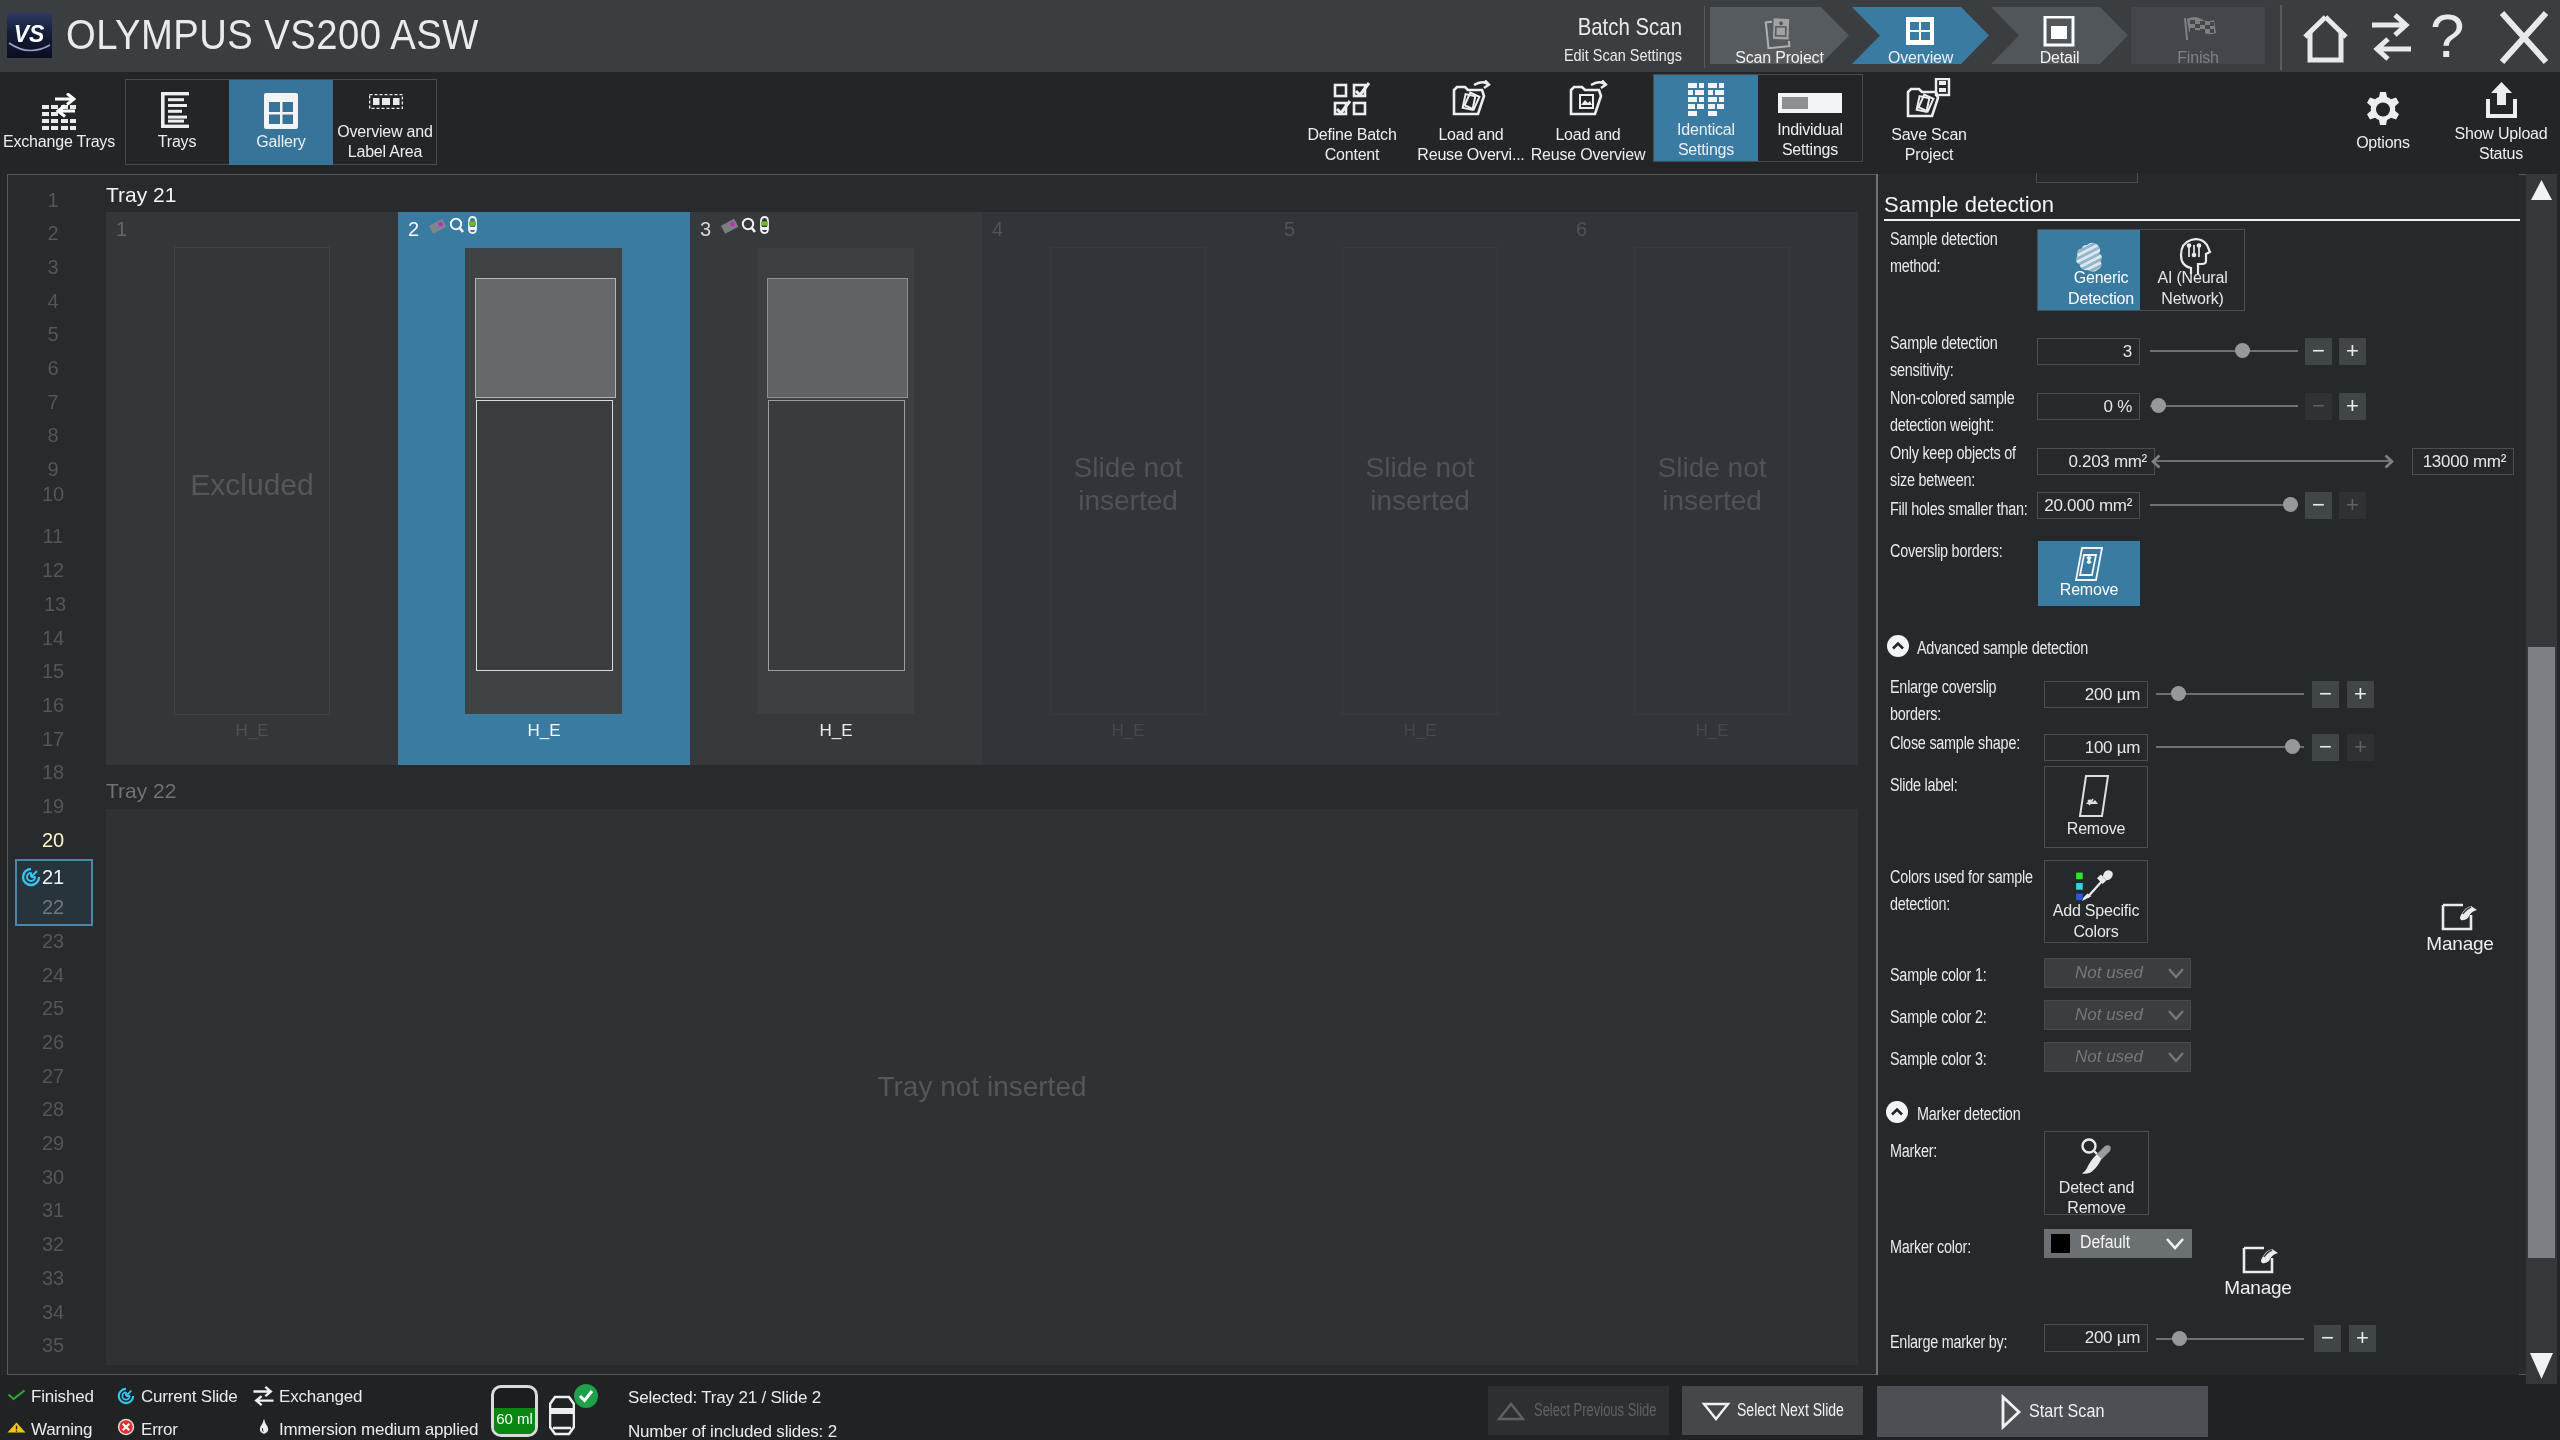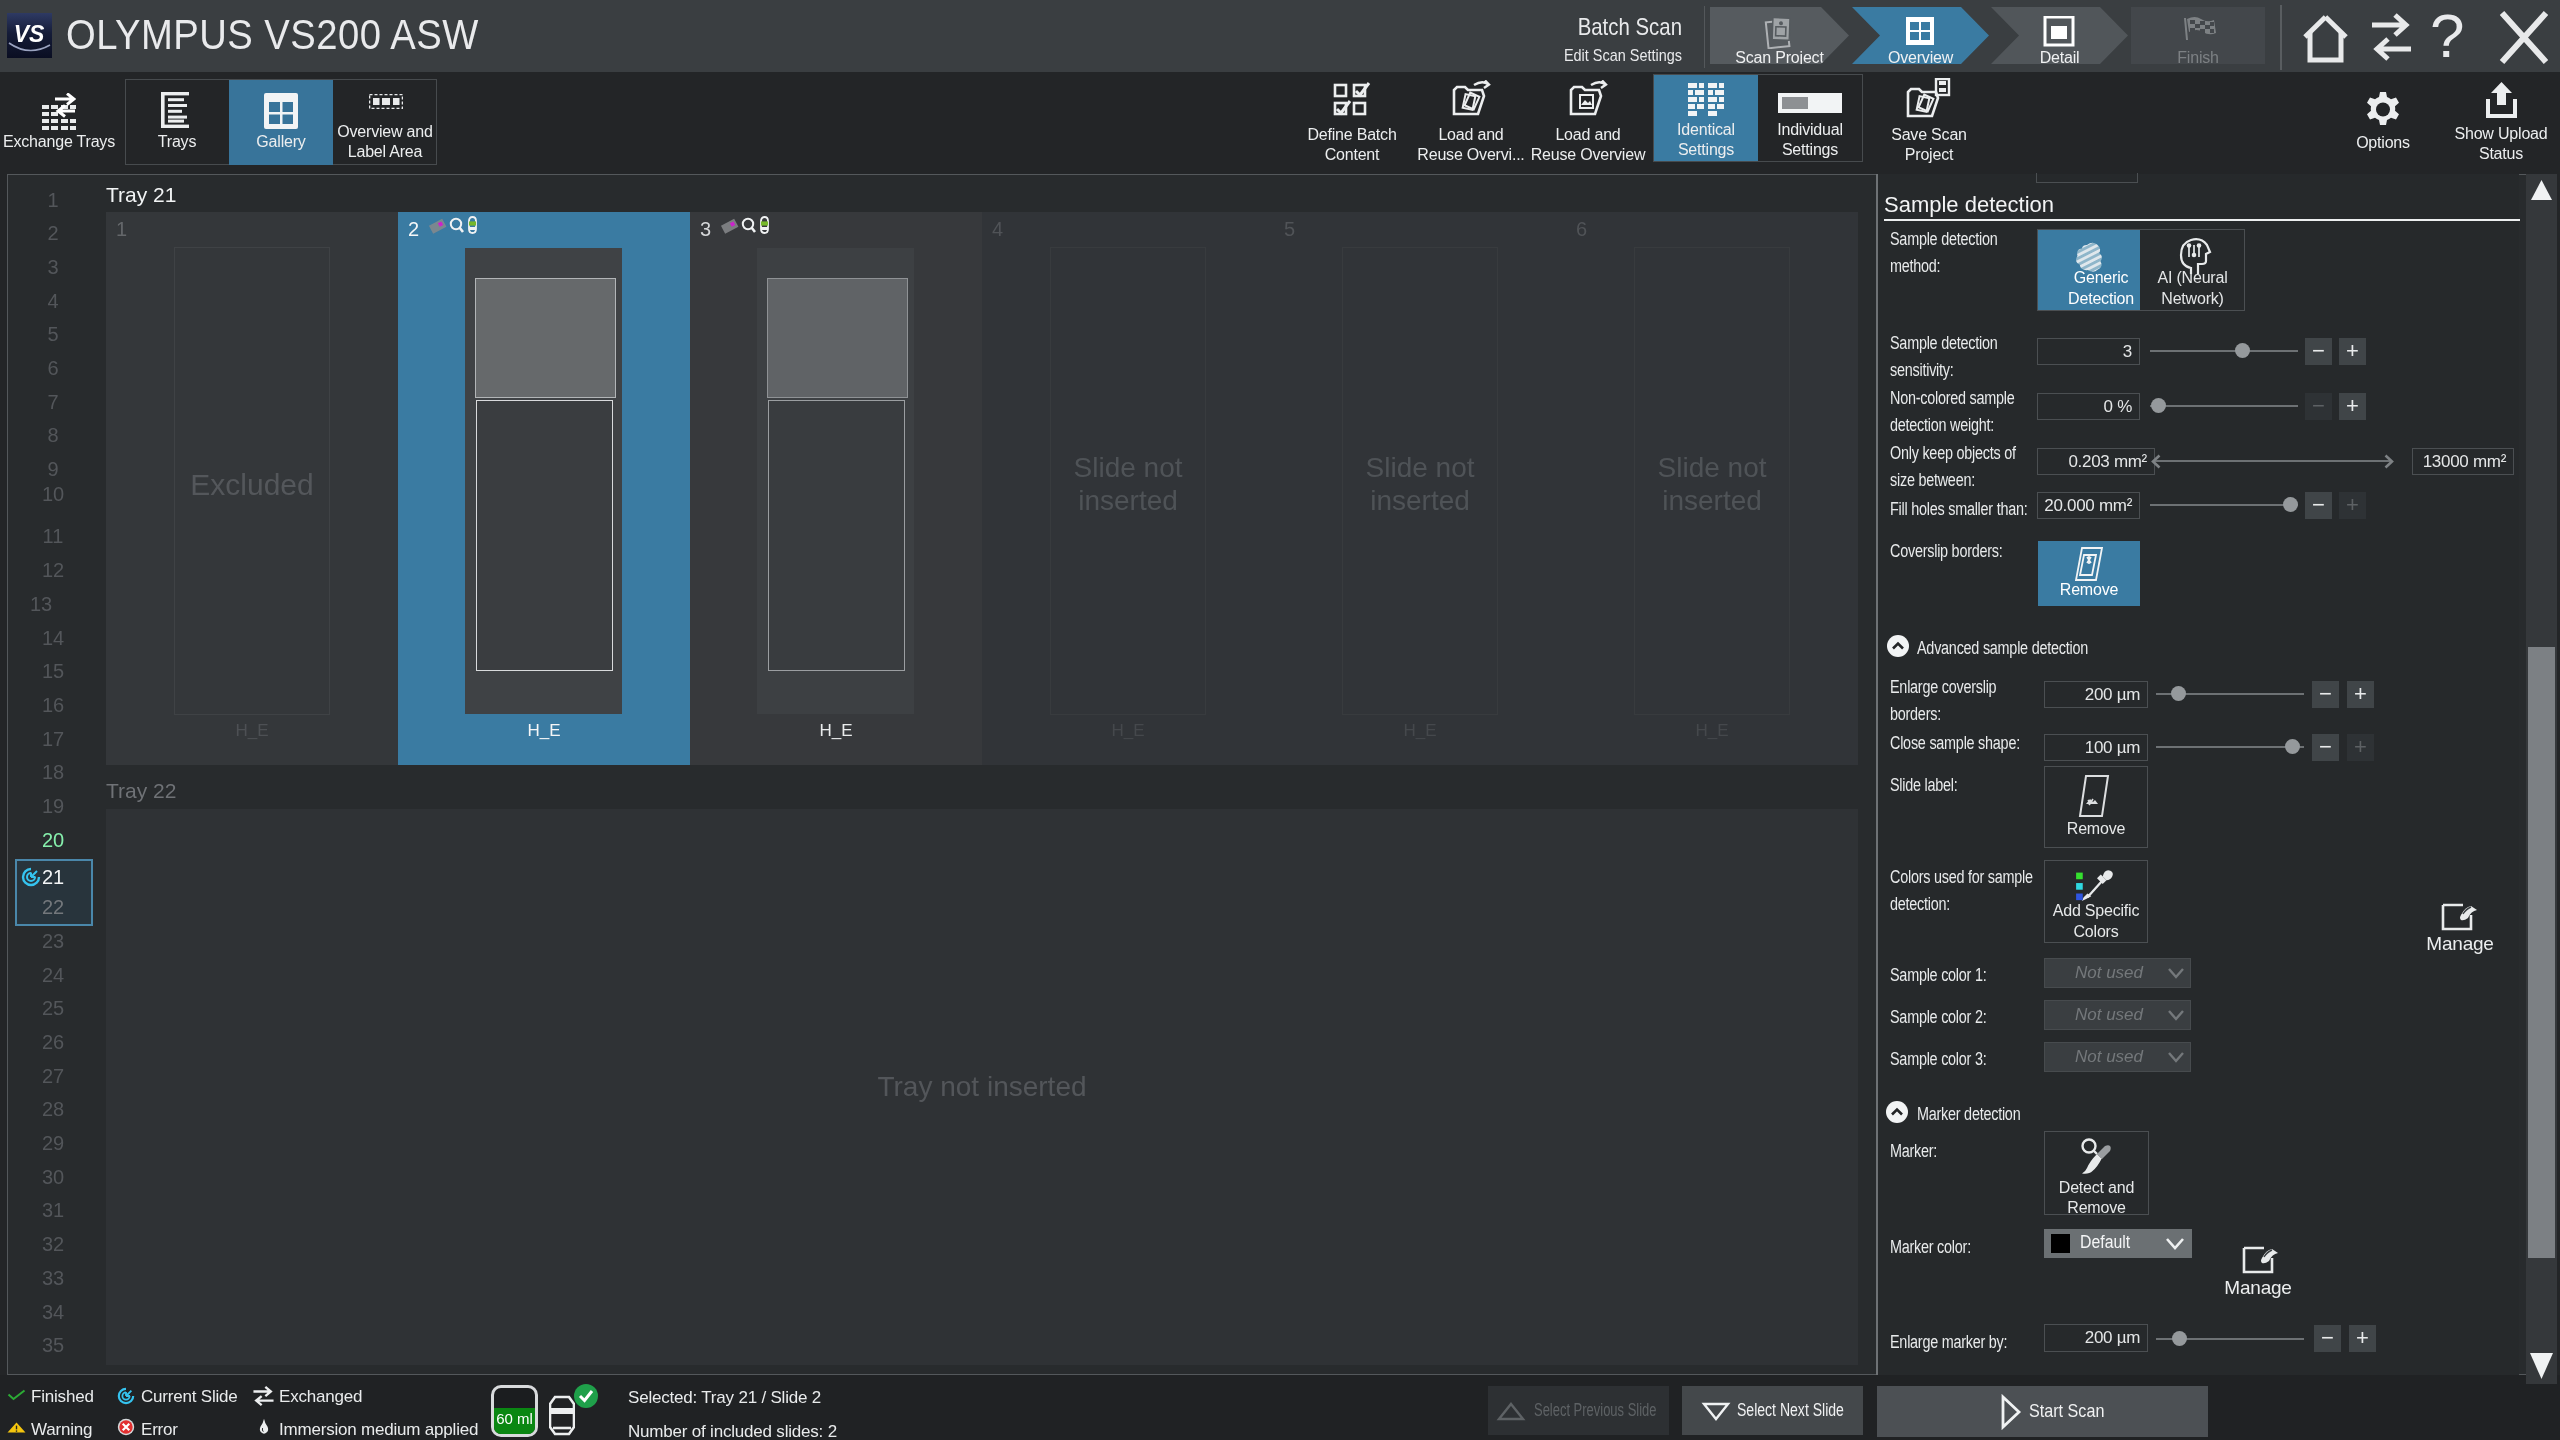--- a/index.html
+++ b/index.html
@@ -286,28 +286,28 @@
   <div class="rownum" style="left:15px;top:81px;color:#53565a;">3</div>
   <div class="rownum" style="left:15px;top:115px;color:#53565a;">4</div>
   <div class="rownum" style="left:15px;top:148px;color:#53565a;">5</div>
   <div class="rownum" style="left:15px;top:182px;color:#53565a;">6</div>
   <div class="rownum" style="left:15px;top:216px;color:#53565a;">7</div>
   <div class="rownum" style="left:15px;top:249px;color:#53565a;">8</div>
   <div class="rownum" style="left:15px;top:283px;color:#53565a;">9</div>
   <div class="rownum" style="left:15px;top:308px;color:#53565a;">10</div>
   <div class="rownum" style="left:15px;top:350px;color:#53565a;">11</div>
   <div class="rownum" style="left:15px;top:384px;color:#53565a;">12</div>
-  <div class="rownum" style="left:3px;top:418px;color:#53565a;">13</div>
+  <div class="rownum" style="left:17px;top:418px;color:#53565a;">13</div>
   <div class="rownum" style="left:15px;top:452px;color:#53565a;">14</div>
   <div class="rownum" style="left:15px;top:485px;color:#53565a;">15</div>
   <div class="rownum" style="left:15px;top:519px;color:#53565a;">16</div>
   <div class="rownum" style="left:15px;top:553px;color:#53565a;">17</div>
   <div class="rownum" style="left:15px;top:586px;color:#53565a;">18</div>
   <div class="rownum" style="left:15px;top:620px;color:#53565a;">19</div>
-  <div class="rownum" style="left:15px;top:654px;color:#86efac;">20</div>
+  <div class="rownum" style="left:15px;top:654px;color:#fef9c3;">20</div>
   <div class="rownum" style="left:15px;top:721px;color:#73777b;">22</div>
   <div class="rownum" style="left:15px;top:755px;color:#53565a;">23</div>
   <div class="rownum" style="left:15px;top:789px;color:#53565a;">24</div>
   <div class="rownum" style="left:15px;top:822px;color:#53565a;">25</div>
   <div class="rownum" style="left:15px;top:856px;color:#53565a;">26</div>
   <div class="rownum" style="left:15px;top:890px;color:#53565a;">27</div>
   <div class="rownum" style="left:15px;top:923px;color:#53565a;">28</div>
   <div class="rownum" style="left:15px;top:957px;color:#53565a;">29</div>
   <div class="rownum" style="left:15px;top:991px;color:#53565a;">30</div>
   <div class="rownum" style="left:15px;top:1024px;color:#53565a;">31</div>

